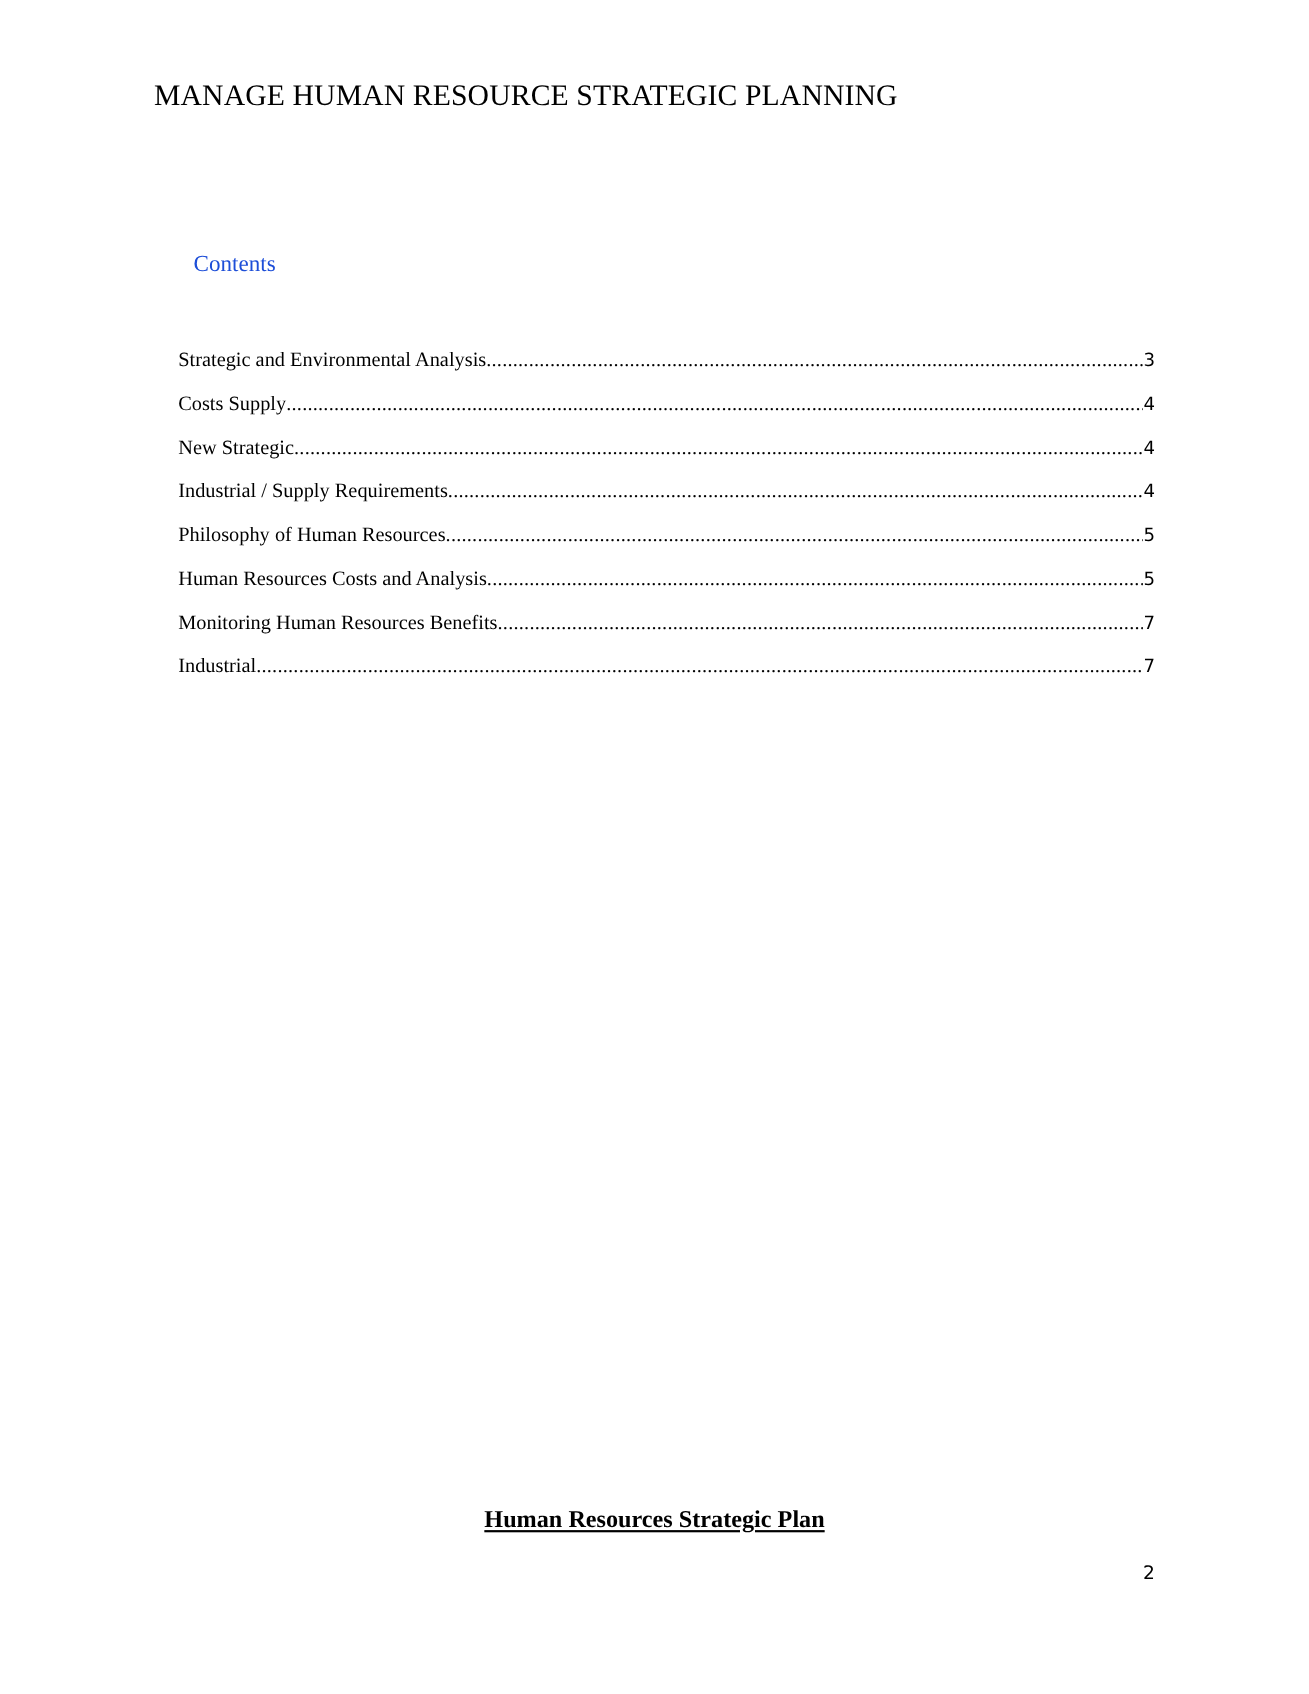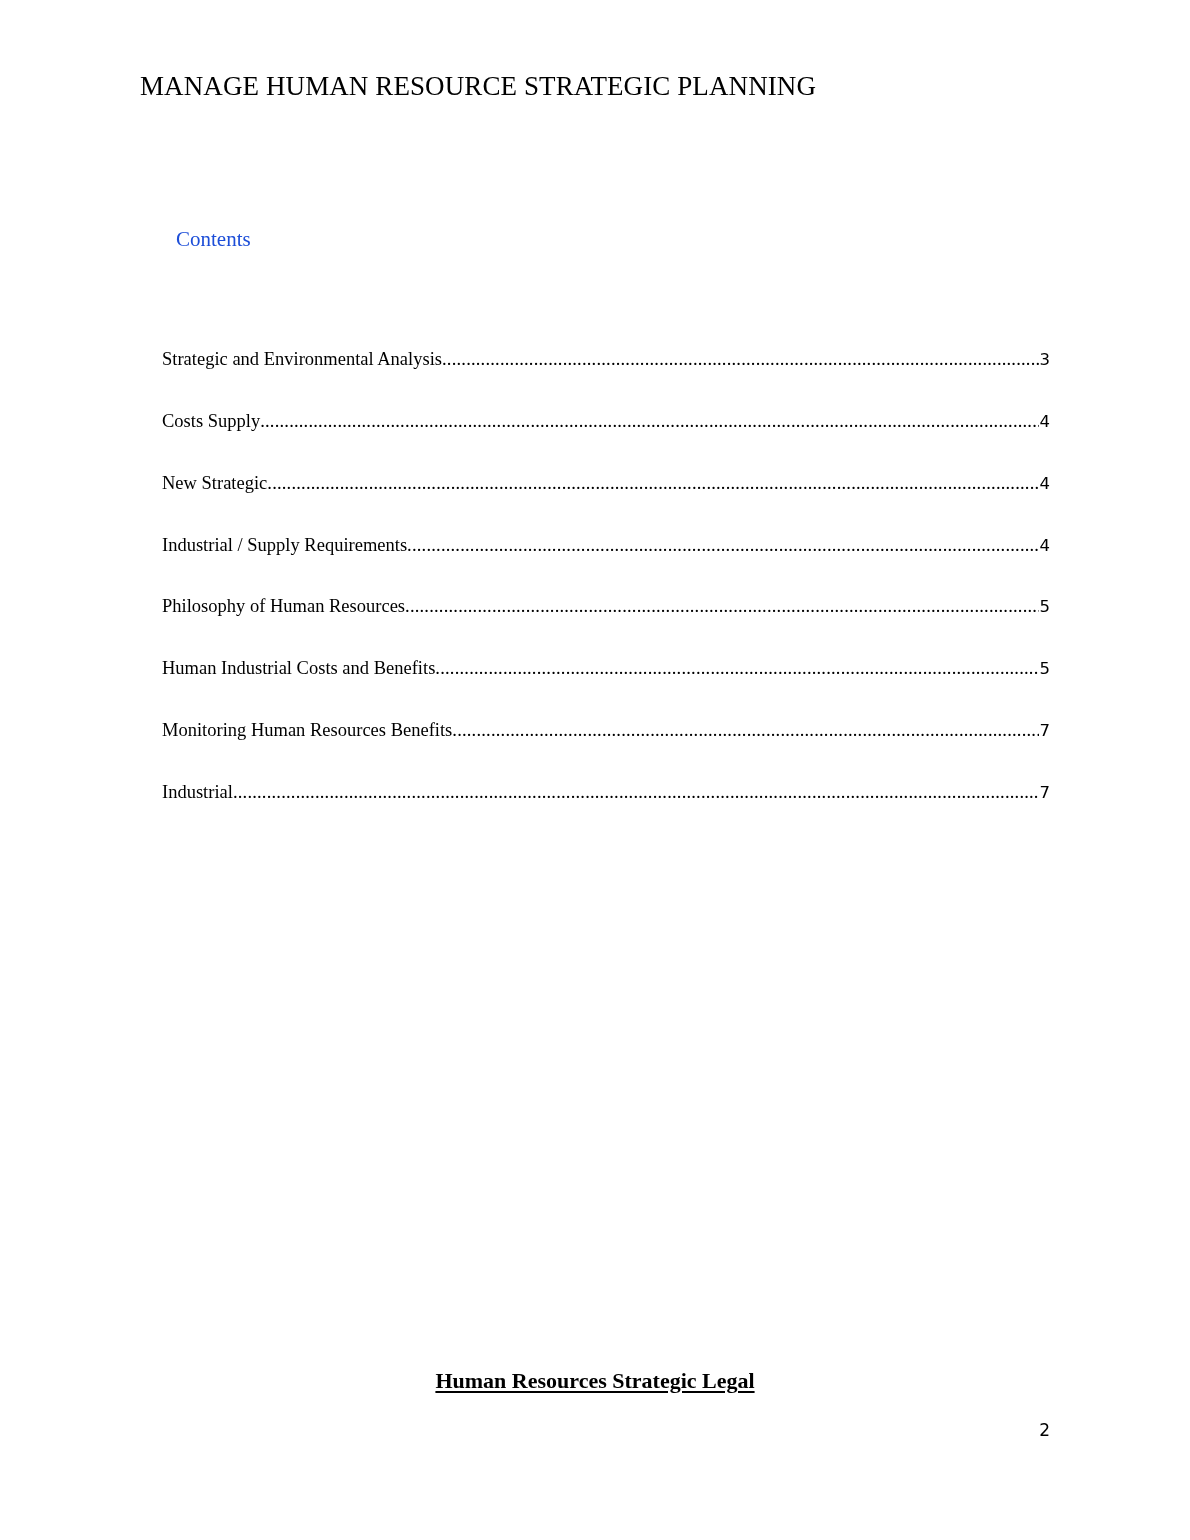--- a/index.html
+++ b/index.html
@@ -33,26 +33,25 @@
       margin-left: 36px;
     }
     .toc {
       position: absolute;
       left: 162px;
       top: 318px;
       width: 888px;
     }
     .toc-row {
       display: flex;
-      align-items: center;
+      align-items: flex-start;
       height: 39.75px;
       font-size: 18.5px;
       white-space: nowrap;
       overflow: hidden;
-      margin-top: 22px;
     }
     .toc-title {
       flex: 0 0 auto;
     }
     .toc-leader {
       flex: 1 1 auto;
       overflow: hidden;
       white-space: nowrap;
       letter-spacing: 0.2px;
     }
@@ -113,33 +112,33 @@
     <span class="toc-title">Industrial / Supply Requirements</span>
     <span class="toc-leader"></span>
     <span class="toc-page">4</span>
   </div>
   <div class="toc-row">
     <span class="toc-title">Philosophy of Human Resources</span>
     <span class="toc-leader"></span>
     <span class="toc-page">5</span>
   </div>
   <div class="toc-row">
-    <span class="toc-title">Human Industrial Costs and Benefits</span>
+    <span class="toc-title">Human Resources Costs and Analysis</span>
     <span class="toc-leader"></span>
     <span class="toc-page">5</span>
   </div>
   <div class="toc-row">
     <span class="toc-title">Monitoring Human Resources Benefits</span>
     <span class="toc-leader"></span>
     <span class="toc-page">7</span>
   </div>
   <div class="toc-row">
     <span class="toc-title">Industrial</span>
     <span class="toc-leader"></span>
     <span class="toc-page">7</span>
   </div>
 </div>
 
 <div class="section-title">
-  <span>Human Resources Strategic Legal</span>
+  <span>Human Resources Strategic Plan</span>
 </div>
 
 <div class="page-number">2</div>
 
 </body></html>

